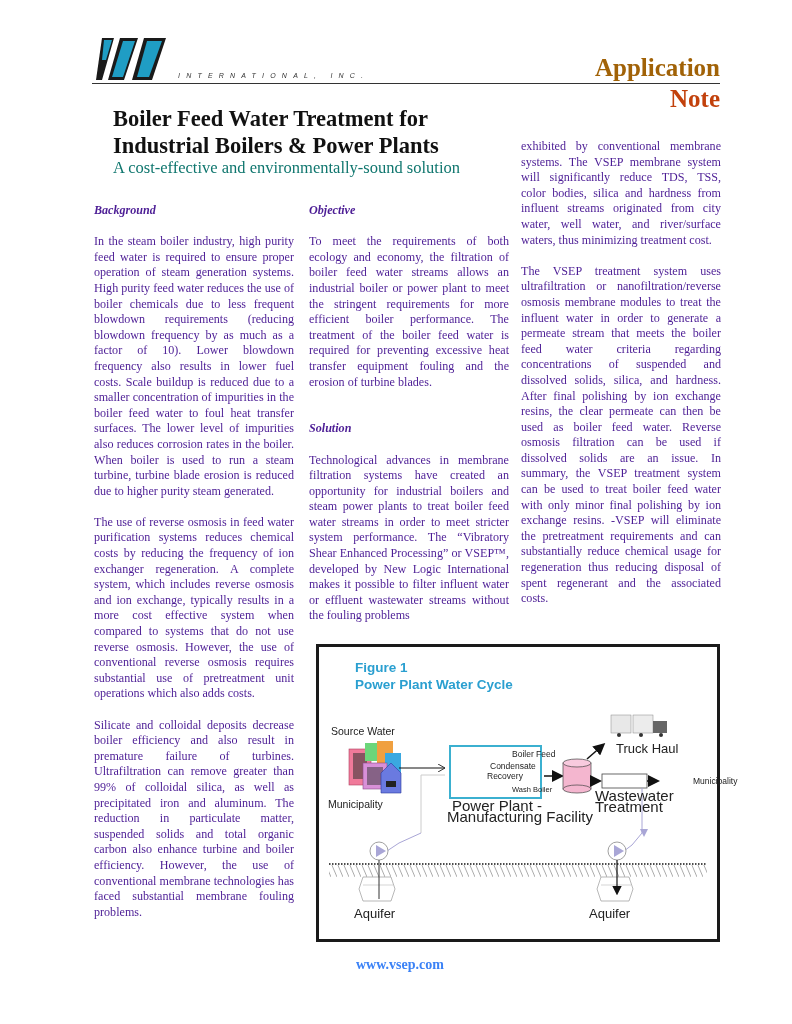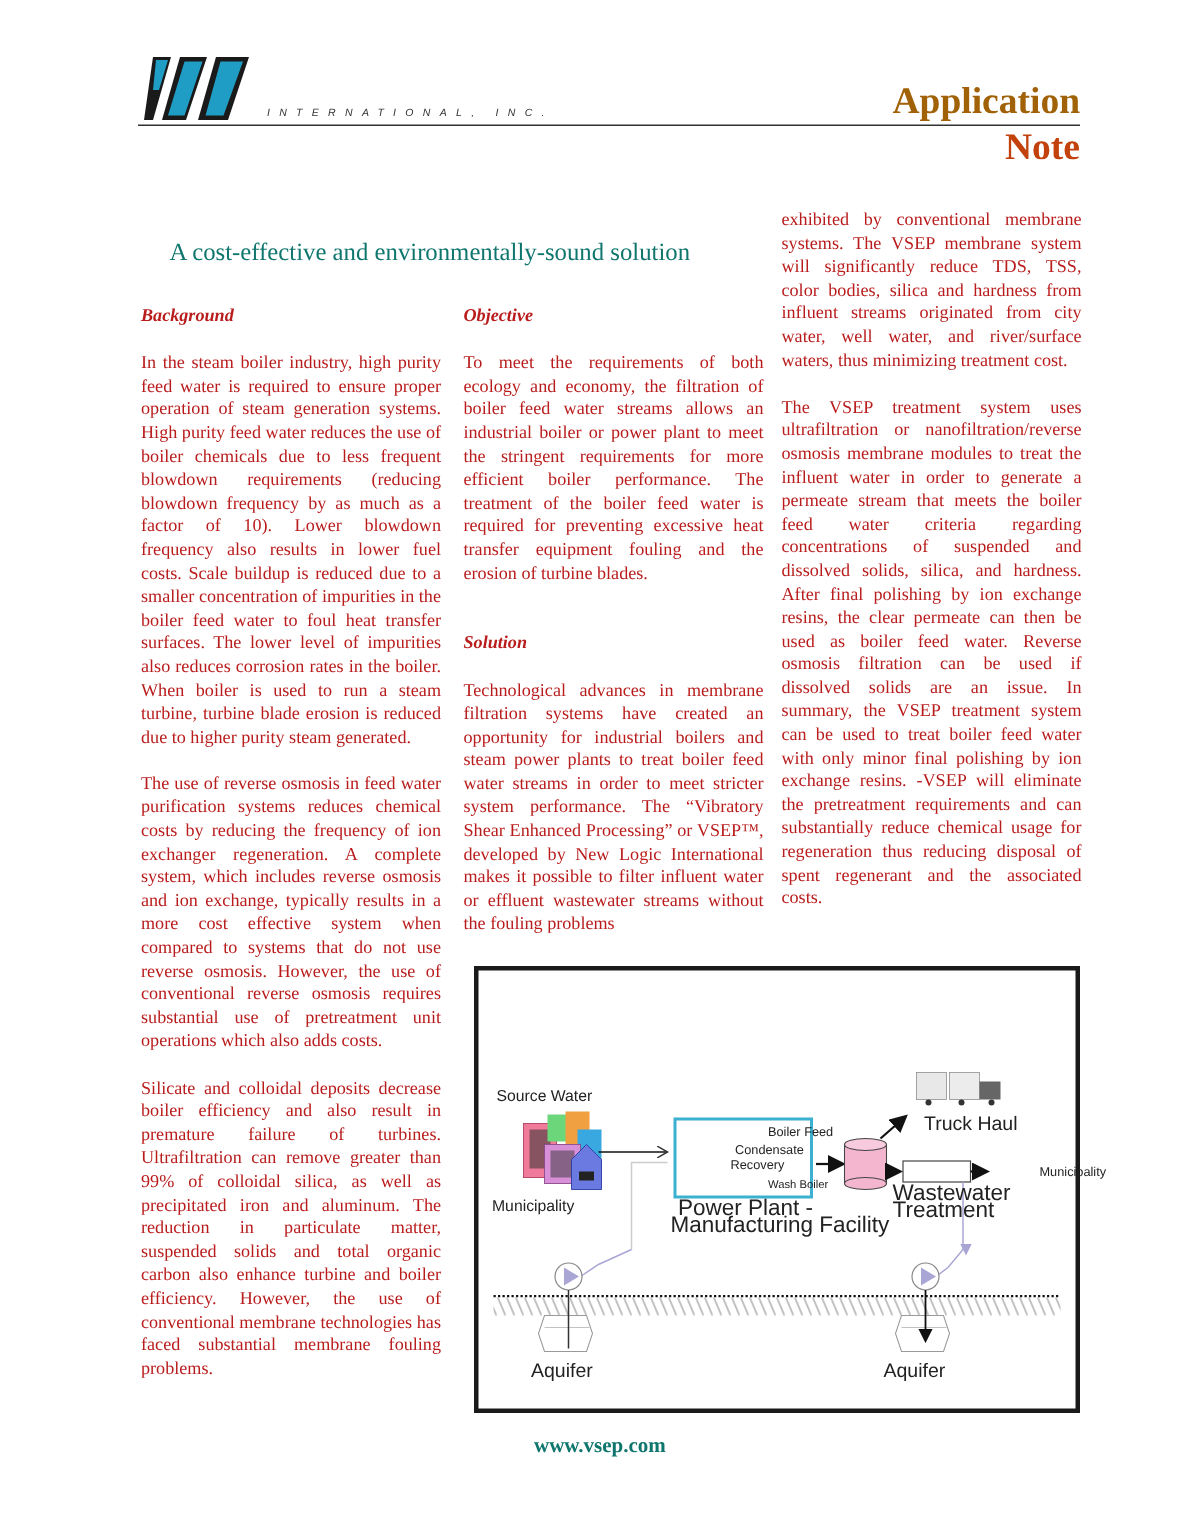--- a/index.html
+++ b/index.html
@@ -11,57 +11,59 @@
     .logo-word { position: absolute; left: 74px; top: -4px; font-family: "Liberation Sans", sans-serif; font-weight: bold; font-style: italic; font-size: 35px; letter-spacing: 0.5px; color: #1a1a1a; line-height: 40px; white-space: nowrap; }
     .logo-sub { position: absolute; left: 86px; top: 36px; font-family: "Liberation Sans", sans-serif; font-style: italic; font-size: 7px; letter-spacing: 6.2px; color: #333; white-space: nowrap; }
     .hr-top { left: 92px; top: 83px; width: 628px; height: 1px; background: #333; }
 
     .app-title { right: 72px; top: 53px; font-family: "Liberation Serif", serif; font-weight: bold; font-size: 25px; color: #a16207; line-height: 30px; }
     .app-note { right: 72px; top: 84px; font-family: "Liberation Serif", serif; font-weight: bold; font-size: 25px; color: #c2410c; line-height: 30px; }
 
     .main-title { left: 113px; top: 105px; font-weight: bold; font-size: 22.5px; line-height: 27px; color: #111; }
     .subtitle { left: 113px; top: 158px; font-size: 16.5px; line-height: 20px; color: #0f766e; }
 
-    .col { position: absolute; font-size: 12.1px; line-height: 15.6px; text-align: justify; color: #b91c1c; }
+    .col { position: absolute; font-size: 12.1px; line-height: 15.6px; text-align: justify; color: #4c1d95; }
     .col p { margin: 0 0 15.6px 0; }
     .col h4 { margin: 0 0 15.6px 0; font-style: italic; font-weight: bold; font-size: 12.1px; line-height: 15.6px; }
     .col1 { left: 94px; top: 203px; width: 200px; }
     .col2 { left: 309px; top: 203px; width: 200px; }
     .col3 { left: 521px; top: 139px; width: 200px; }
 
     
     .figure { left: 316px; top: 644px; width: 404px; height: 298px; border: 3px solid #1a1a1a; box-sizing: border-box; background: #fff; }
     .fig-title { position: absolute; left: 36px; top: 12px; font-family: "Liberation Sans", sans-serif; font-weight: bold; font-size: 13.5px; line-height: 17px; color: #2a9fd0; }
     .fig-label { position: absolute; font-family: "Liberation Sans", sans-serif; font-size: 10.5px; color: #222; white-space: nowrap; line-height: 12px; }
     .fig-bold { font-weight: normal; font-size: 8.5px; margin-left: 33px; }
     .fig-small { font-size: 15px; text-align: center; line-height: 11px; }
     .fig-big { font-size: 13px; line-height: 15px; }
     .plant-box { position: absolute; left: 130px; top: 98px; width: 93px; height: 54px; border: 2px solid #3bb0d0; box-sizing: border-box; }
 
-    .footer-url { left: 356px; top: 957px; font-family: "Liberation Serif", serif; font-weight: bold; font-size: 14px; color: #0f766e; }
+    .footer-url { left: 356px; top: 957px; font-family: "Liberation Serif", serif; font-weight: bold; font-size: 14px; color: #3b82f6; }
   </style>
 </head>
 <body>
 
 <div class="abs logo">
   <svg width="78" height="46" viewBox="0 0 78 46" style="position:absolute;left:0;top:0;">
     <polygon points="10,2 22,2 10,44 4,44" fill="#1a1a1a"></polygon>
     <polygon points="12,4 20,4 14,24 10,24" fill="#1f9dc4"></polygon>
     <polygon points="28,2 46,2 32,44 16,44" fill="#1a1a1a"></polygon>
     <polygon points="31,5 43,5 31,41 20,41" fill="#1f9dc4"></polygon>
     <polygon points="52,2 74,2 60,44 40,44" fill="#1a1a1a"></polygon>
     <polygon points="55,5 70,5 57,41 45,41" fill="#1f9dc4"></polygon>
   </svg>
   <div class="logo-sub">INTERNATIONAL, INC.</div>
 </div>
 <div class="abs hr-top"></div>
 <div class="abs app-title">Application</div>
 <div class="abs app-note">Note</div>
 
 <div class="abs main-title">
+  <div>Boiler Feed Water Treatment for</div>
+  <div>Industrial Boilers &amp; Power Plants</div>
 </div>
 <div class="abs subtitle">A cost-effective and environmentally-sound solution</div>
 
 <div class="col col1">
   <h4>Background</h4>
   <p>In the steam boiler industry, high purity feed water is required to ensure proper operation of steam generation systems. High purity feed water reduces the use of boiler chemicals due to less frequent blowdown requirements (reducing blowdown frequency by as much as a factor of 10).  Lower blowdown frequency also results in lower fuel costs. Scale buildup is reduced due to a smaller concentration of impurities in the boiler feed water to foul heat transfer surfaces. The lower level of impurities also reduces corrosion rates in the boiler.  When boiler is used to run a steam turbine, turbine blade erosion is reduced due to higher purity steam generated.</p>
   <p>The use of reverse osmosis in feed water purification systems reduces chemical costs by reducing the frequency of ion exchanger regeneration.  A complete system, which includes reverse osmosis and ion exchange, typically results in a more cost effective system when compared to systems that do not use reverse osmosis.  However, the use of conventional reverse osmosis requires substantial use of pretreatment unit operations which also adds costs.</p>
   <p>Silicate and colloidal deposits decrease boiler efficiency and also result in premature failure of turbines. Ultrafiltration can remove greater than 99% of colloidal silica, as well as precipitated iron and aluminum. The reduction in particulate matter, suspended solids and total organic carbon also enhance turbine and boiler efficiency.  However, the use of conventional membrane technologies has faced substantial membrane fouling problems.</p>
 </div>
 
@@ -72,20 +74,24 @@
   <h4>Solution</h4>
   <p>Technological advances in membrane filtration systems have created an opportunity for industrial boilers and steam power plants to treat boiler feed water streams in order to meet stricter system performance. The “Vibratory Shear Enhanced Processing” or VSEP™, developed by New Logic International makes it possible to filter influent water or effluent wastewater streams without the fouling problems</p>
 </div>
 
 <div class="col col3">
   <p>exhibited by conventional membrane systems. The VSEP membrane system will significantly reduce TDS, TSS, color bodies, silica and hardness from influent streams originated from city water, well water, and river/surface waters, thus minimizing treatment cost.</p>
   <p>The VSEP treatment system uses ultrafiltration or nanofiltration/reverse osmosis membrane modules to treat the influent water in order to generate a permeate stream that meets the boiler feed water criteria regarding concentrations of suspended and dissolved solids, silica, and hardness. After final polishing by ion exchange resins, the clear permeate can then be used as boiler feed water.  Reverse osmosis filtration can be used if dissolved solids are an issue.  In summary, the VSEP treatment system can be used to treat boiler feed water with only minor final polishing by ion exchange resins. -VSEP will eliminate the pretreatment requirements and can substantially reduce chemical usage for regeneration thus reducing disposal of spent regenerant and the associated costs.</p>
 </div>
 
 <div class="abs figure">
+  <div class="fig-title">
+    <div>Figure 1</div>
+    <div>Power Plant Water Cycle</div>
+  </div>
 
   <svg width="398" height="292" viewBox="0 0 398 292" style="position:absolute;left:0;top:0;">
     <defs>
       <marker id="ah" markerWidth="8" markerHeight="8" refX="6" refY="4" orient="auto">
           <path d="M0,0 L8,4 L0,8 z" fill="#111"></path>
         </marker>
       <marker id="ahOpen" markerWidth="8" markerHeight="8" refX="7" refY="4" orient="auto">
           <path d="M0,0 L7,4 L0,8" fill="none" stroke="#333" stroke-width="1"></path>
         </marker>
       <marker id="ahLilac" markerWidth="8" markerHeight="8" refX="4" refY="6" orient="auto">

